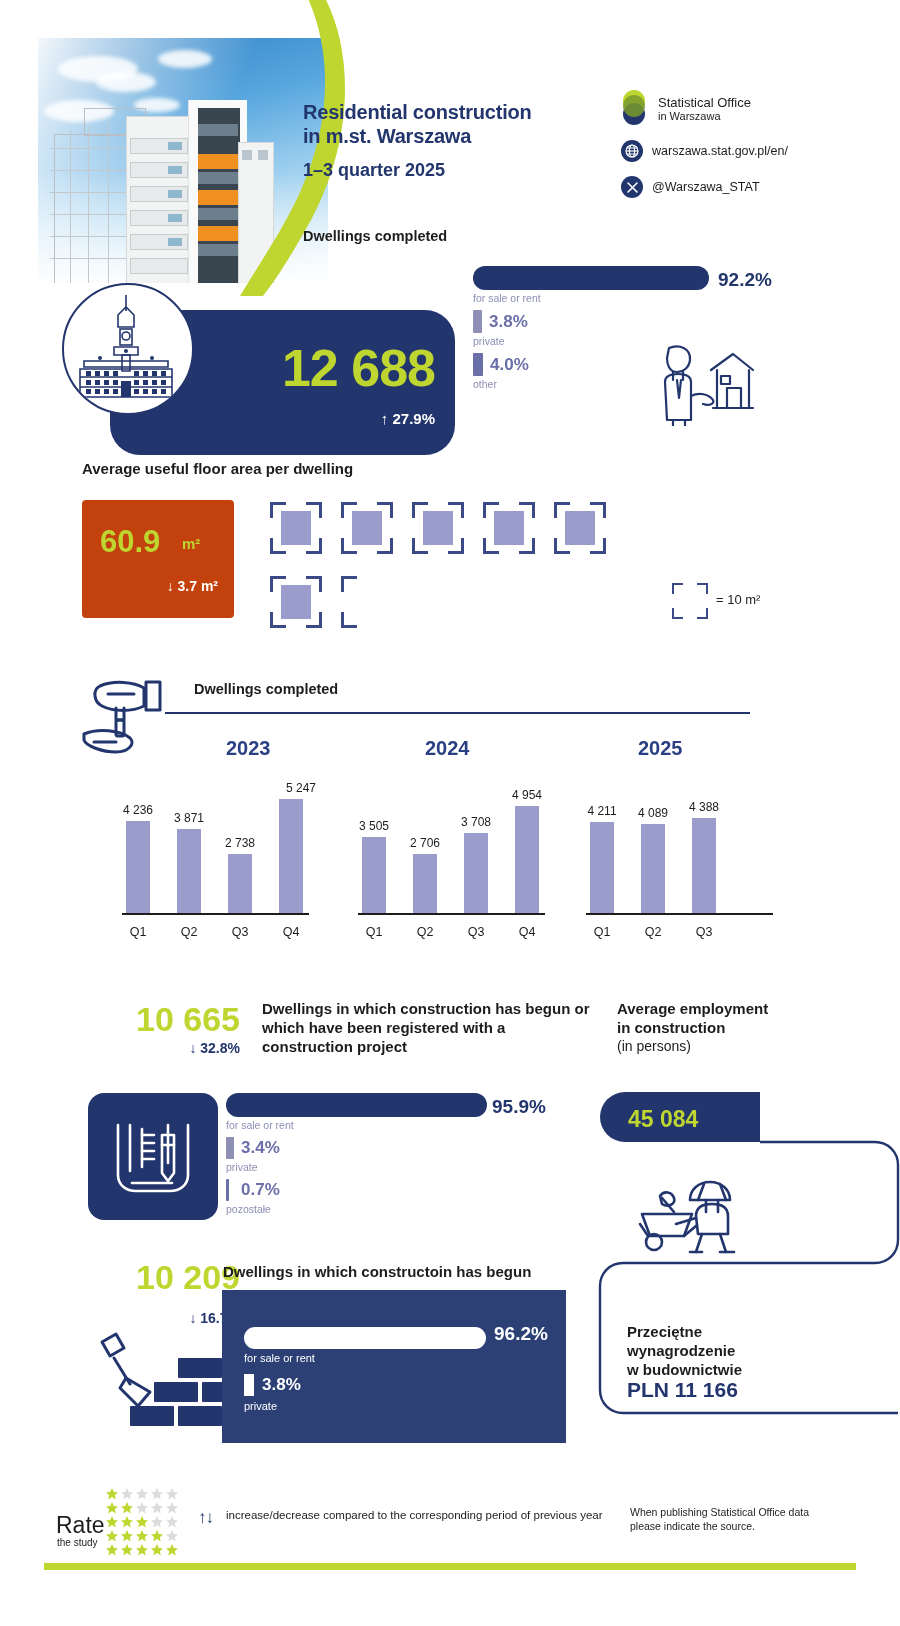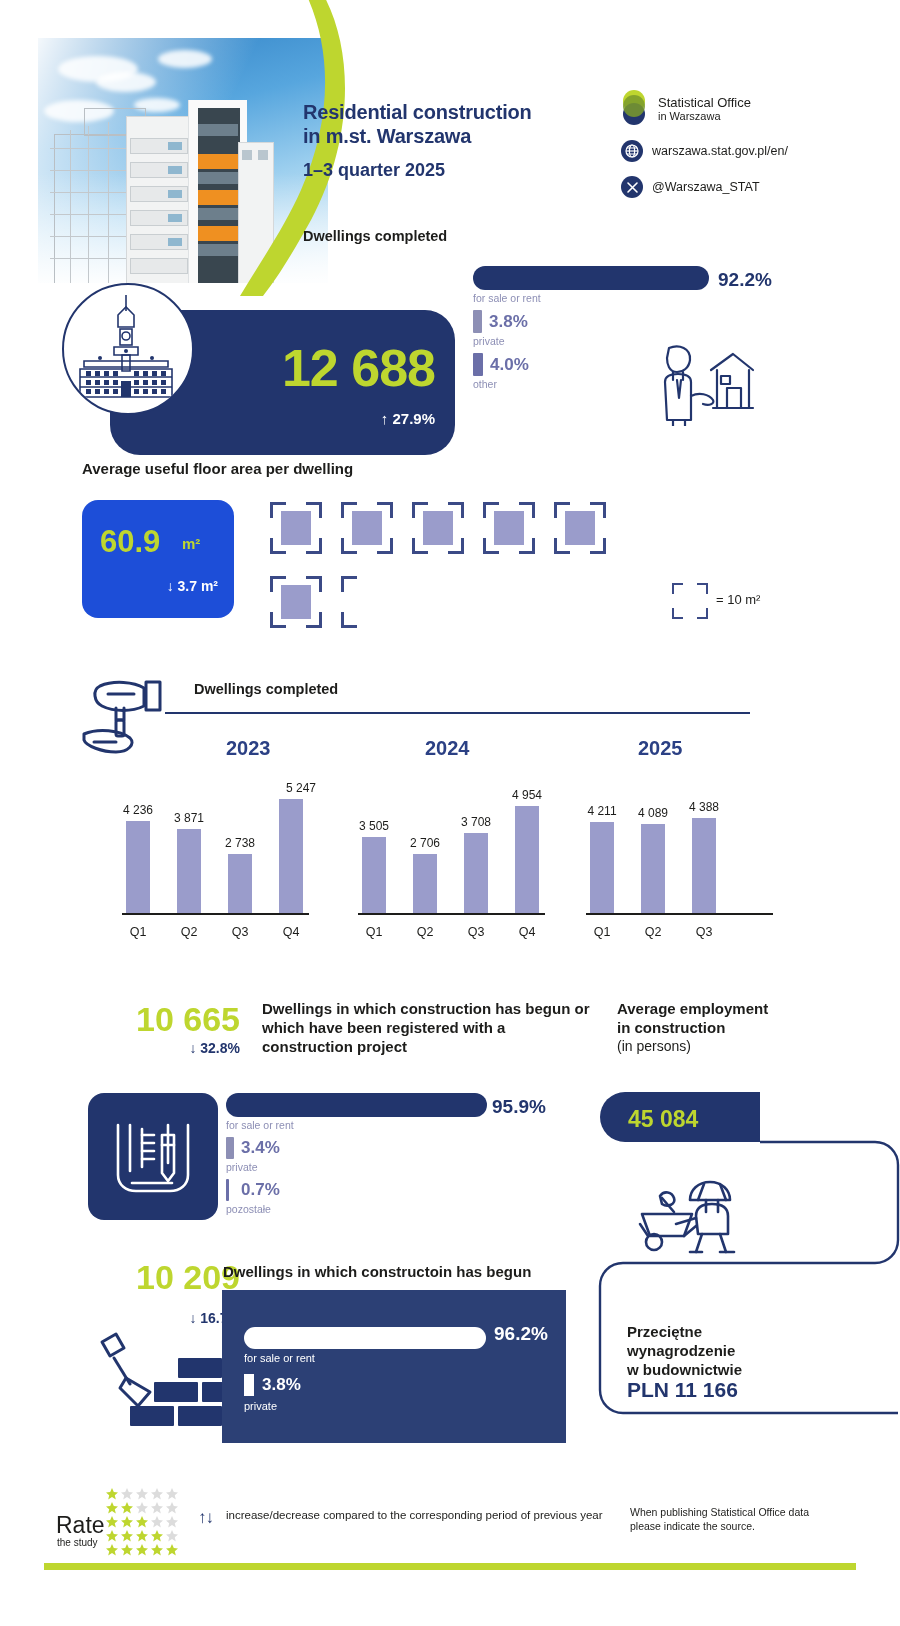--- a/index.html
+++ b/index.html
@@ -66,21 +66,21 @@
   
   .barwrap{position:absolute;}
   .bigbar{height:24px;background:#22356d;border-radius:12px;}
   .barlabel{font-size:10.5px;color:#8d8fb5;margin-top:2px;}
   .smallrow{display:flex;align-items:center;gap:7px;margin-top:6px;}
   .smallbar{background:#8d8fb5;border-radius:1px;}
   .smallpct{font-size:17px;font-weight:bold;color:#6b6fa8;}
   .bigpct{position:absolute;font-size:19px;font-weight:bold;color:#22356d;}
 
   
-  #panel2{left:82px;top:500px;width:152px;height:118px;background:#1d4ed8;border-radius:16px;}
+  #panel2{left:82px;top:500px;width:152px;height:118px;background:#c2410c;border-radius:4px;}
   #area-val{position:absolute;left:18px;top:24px;font-size:31px;font-weight:bold;color:#bed62f;}
   #area-unit{position:absolute;font-size:15px;font-weight:bold;color:#bed62f;}
   #area-delta{position:absolute;right:16px;top:78px;font-size:14px;font-weight:bold;color:#ffffff;}
   .sq{position:absolute;width:52px;height:52px;}
   .sq .inner{position:absolute;left:11px;top:9px;width:30px;height:34px;background:#9a9ccb;}
   .c{position:absolute;width:13px;height:13px;border:3px solid #3b4a86;}
   .c.tl{left:0;top:0;border-right:none;border-bottom:none;}
   .c.tr{right:0;top:0;border-left:none;border-bottom:none;}
   .c.bl{left:0;bottom:0;border-right:none;border-top:none;}
   .c.br{right:0;bottom:0;border-left:none;border-top:none;}

